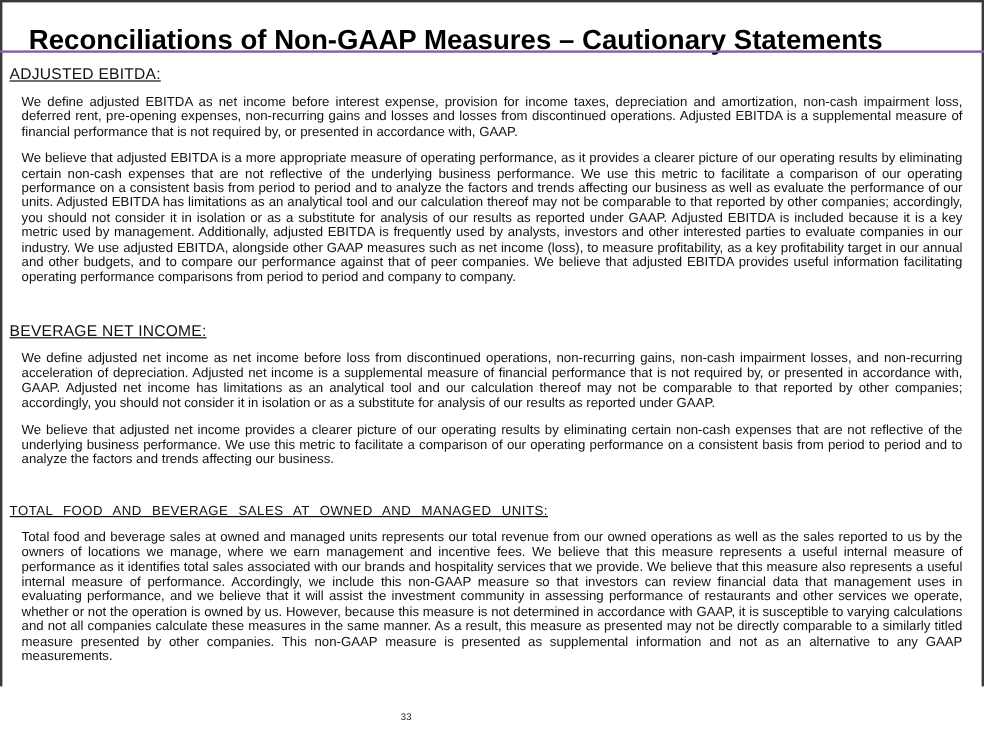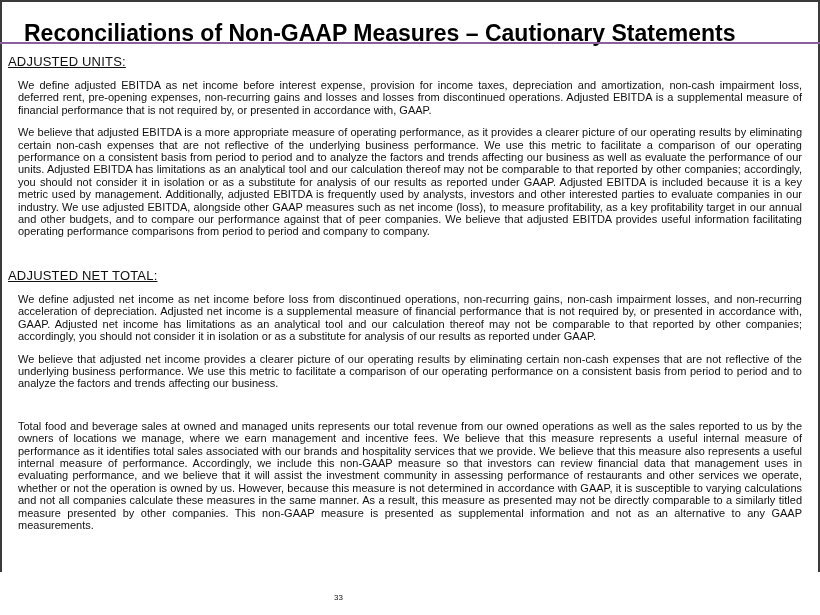--- a/index.html
+++ b/index.html
@@ -70,30 +70,31 @@
 <div class="frame-top"></div>
 <div class="frame-left"></div>
 <div class="frame-right"></div>
 
 <h1 class="slide-title">Reconciliations of Non-GAAP Measures – Cautionary Statements</h1>
 <div class="accent-line" style="background: rgb(139, 95, 155);"></div>
 
 <div class="content">
 
   <div class="section">
-    <h2>ADJUSTED UNITS:</h2>
+    <h2>ADJUSTED EBITDA:</h2>
     <p>We define adjusted EBITDA as net income before interest expense, provision for income taxes, depreciation and amortization, non-cash impairment loss, deferred rent, pre-opening expenses, non-recurring gains and losses and losses from discontinued operations. Adjusted EBITDA is a supplemental measure of financial performance that is not required by, or presented in accordance with, GAAP.</p>
     <p>We believe that adjusted EBITDA is a more appropriate measure of operating performance, as it provides a clearer picture of our operating results by eliminating certain non-cash expenses that are not reflective of the underlying business performance. We use this metric to facilitate a comparison of our operating performance on a consistent basis from period to period and to analyze the factors and trends affecting our business as well as evaluate the performance of our units. Adjusted EBITDA has limitations as an analytical tool and our calculation thereof may not be comparable to that reported by other companies; accordingly, you should not consider it in isolation or as a substitute for analysis of our results as reported under GAAP. Adjusted EBITDA is included because it is a key metric used by management. Additionally, adjusted EBITDA is frequently used by analysts, investors and other interested parties to evaluate companies in our industry. We use adjusted EBITDA, alongside other GAAP measures such as net income (loss), to measure profitability, as a key profitability target in our annual and other budgets, and to compare our performance against that of peer companies. We believe that adjusted EBITDA provides useful information facilitating operating performance comparisons from period to period and company to company.</p>
   </div>
 
   <div class="section">
-    <h2>ADJUSTED NET TOTAL:</h2>
+    <h2>BEVERAGE NET INCOME:</h2>
     <p>We define adjusted net income as net income before loss from discontinued operations, non-recurring gains, non-cash impairment losses, and non-recurring acceleration of depreciation. Adjusted net income is a supplemental measure of financial performance that is not required by, or presented in accordance with, GAAP. Adjusted net income has limitations as an analytical tool and our calculation thereof may not be comparable to that reported by other companies; accordingly, you should not consider it in isolation or as a substitute for analysis of our results as reported under GAAP.</p>
     <p>We believe that adjusted net income provides a clearer picture of our operating results by eliminating certain non-cash expenses that are not reflective of the underlying business performance. We use this metric to facilitate a comparison of our operating performance on a consistent basis from period to period and to analyze the factors and trends affecting our business.</p>
   </div>
 
   <div class="section small-head">
+    <h2>TOTAL FOOD AND BEVERAGE SALES AT OWNED AND MANAGED UNITS:</h2>
     <p>Total food and beverage sales at owned and managed units represents our total revenue from our owned operations as well as the sales reported to us by the owners of locations we manage, where we earn management and incentive fees. We believe that this measure represents a useful internal measure of performance as it identifies total sales associated with our brands and hospitality services that we provide. We believe that this measure also represents a useful internal measure of performance. Accordingly, we include this non-GAAP measure so that investors can review financial data that management uses in evaluating performance, and we believe that it will assist the investment community in assessing performance of restaurants and other services we operate, whether or not the operation is owned by us. However, because this measure is not determined in accordance with GAAP, it is susceptible to varying calculations and not all companies calculate these measures in the same manner. As a result, this measure as presented may not be directly comparable to a similarly titled measure presented by other companies. This non-GAAP measure is presented as supplemental information and not as an alternative to any GAAP measurements.</p>
   </div>
 
 </div>
 
 <div class="page-number">33</div>
 
 </body></html>

